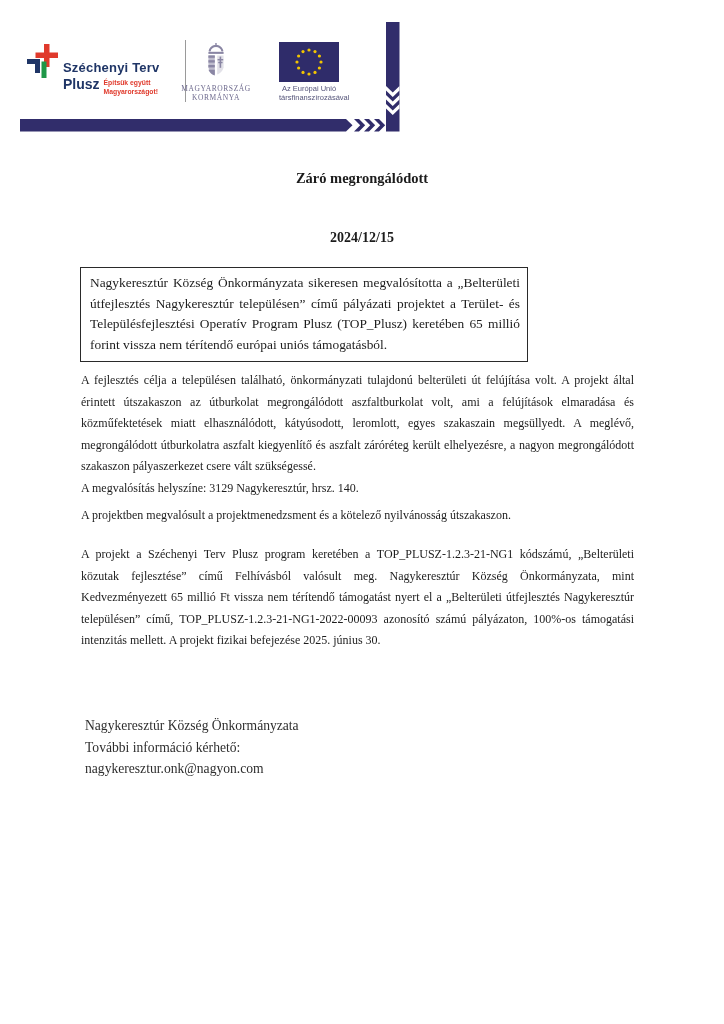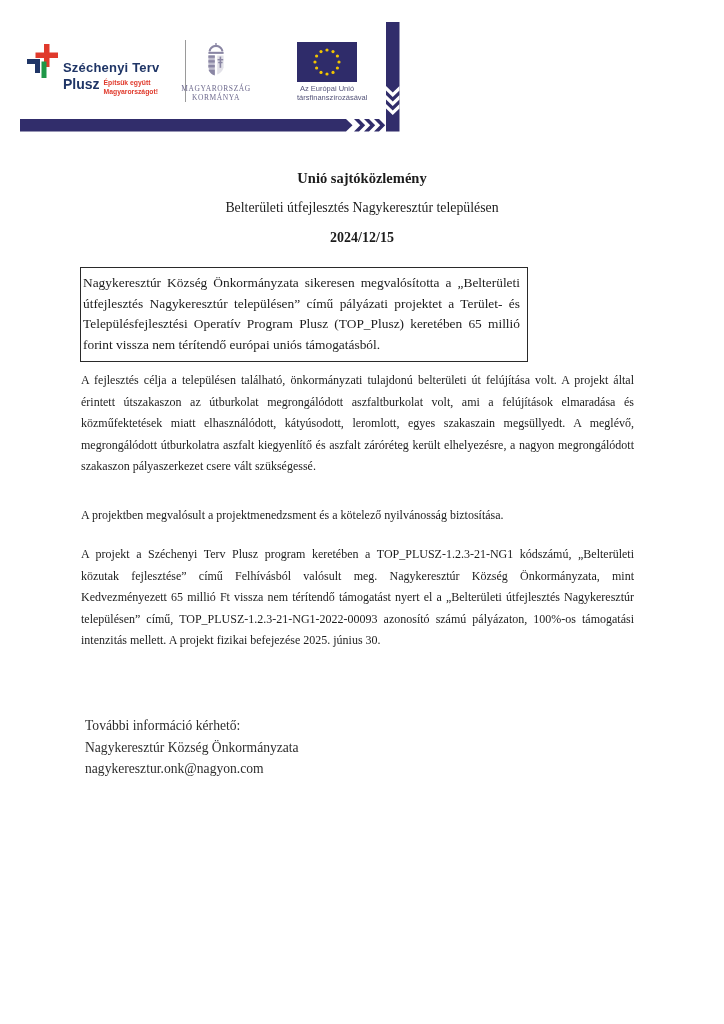--- a/index.html
+++ b/index.html
@@ -19,35 +19,35 @@
   .stp-name2 { font-size:14px; font-weight:bold; color:#1f3566; margin-right:4px; }
   .stp-tagline { font-size:6.8px; line-height:8.5px; font-weight:bold; color:#e03a2c; padding-top:3px; }
 
   .logo-divider { position:absolute; left:185px; top:40px; width:1px; height:62px; background:#9a9a9a; }
 
   .gov-logo { position:absolute; left:178px; top:40px; width:76px; height:64px; text-align:center; }
   .gov-arms { display:block; margin:0 auto; width:24px; height:42px; }
   .gov-text { margin-top:2px; font-size:7.5px; line-height:9px; letter-spacing:.6px;
               color:#6e6a8e; font-family:"Liberation Serif", serif; }
 
-  .eu-logo { position:absolute; left:297px; top:42px; width:60px; height:62px; text-align:center; }
+  .eu-logo { position:absolute; left:279px; top:42px; width:60px; height:62px; text-align:center; }
   .eu-flag { display:block; width:60px; height:40px; }
   .eu-text { margin-top:2px; font-size:7.5px; line-height:9px; color:#55557a;
              font-family:"Liberation Sans", sans-serif; white-space:nowrap; }
 
   
   .title    { position:absolute; left:0; top:170px; width:724px; text-align:center;
               font-size:14.5px; font-weight:bold; }
   .subtitle { position:absolute; left:0; top:200px; width:724px; text-align:center; font-size:13.8px; }
   .date     { position:absolute; left:0; top:230px; width:724px; text-align:center;
               font-size:14px; font-weight:bold; }
 
   
   .lead-box { position:absolute; left:80px; top:267px; width:448px;
-              border:1px solid #2a2a2a; padding:5px 7px 6px 2px; }
+              border:1px solid #2a2a2a; padding:5px 7px 6px 9px; }
   .lead-box p { font-size:13.4px; line-height:20.6px; text-align:justify; }
 
   
   .bodytext { position:absolute; left:81px; width:553px; font-size:12px; line-height:21.6px; }
   .p1 { top:370px; }
   .p2 { top:505px; }
   .p3 { top:544px; }
   .just { text-align:justify; }
 
   
@@ -138,35 +138,35 @@
             <circle cx="24" cy="9.6" r="1.6"></circle>
         </g>
       </svg>
       <div class="eu-text">
         <div>Az Európai Unió</div>
         <div>társfinanszírozásával</div>
       </div>
     </div>
   </div>
 
-  <div class="title">Unió sajtóközlemény</div>
-  <div class="subtitle">Belterületi útfejlesztés Nagykeresztúr településen</div>
+  <div class="title">Záró megrongálódott</div>
   <div class="date">2024/12/15</div>
 
   <div class="lead-box">
     <p>Nagykeresztúr Község Önkormányzata sikeresen megvalósította a „Belterületi útfejlesztés Nagykeresztúr településen” című pályázati projektet a Terület- és Településfejlesztési Operatív Program Plusz (TOP_Plusz) keretében 65 millió forint vissza nem térítendő európai uniós támogatásból.</p>
   </div>
 
   <div class="bodytext p1">
     <div class="just">A fejlesztés célja a településen található, önkormányzati tulajdonú belterületi út felújítása volt. A projekt által érintett útszakaszon az útburkolat megrongálódott aszfaltburkolat volt, ami a felújítások elmaradása és közműfektetések miatt elhasználódott, kátyúsodott, leromlott, egyes szakaszain megsüllyedt. A meglévő, megrongálódott útburkolatra aszfalt kiegyenlítő és aszfalt záróréteg került elhelyezésre, a nagyon megrongálódott szakaszon pályaszerkezet csere vált szükségessé.</div>
+    <div>A megvalósítás helyszíne: 3129 Nagykeresztúr, hrsz. 140.</div>
   </div>
 
-  <div class="bodytext p2">A projektben megvalósult a projektmenedzsment és a kötelező nyilvánosság biztosítása.</div>
+  <div class="bodytext p2">A projektben megvalósult a projektmenedzsment és a kötelező nyilvánosság útszakaszon.</div>
 
   <div class="bodytext p3 just">A projekt a Széchenyi Terv Plusz program keretében a TOP_PLUSZ-1.2.3-21-NG1 kódszámú, „Belterületi közutak fejlesztése” című Felhívásból valósult meg. Nagykeresztúr Község Önkormányzata, mint Kedvezményezett 65 millió Ft vissza nem térítendő támogatást nyert el a „Belterületi útfejlesztés Nagykeresztúr településen” című, TOP_PLUSZ-1.2.3-21-NG1-2022-00093 azonosító számú pályázaton, 100%-os támogatási intenzitás mellett. A projekt fizikai befejezése 2025. június 30.</div>
 
   <div class="contact">
+    <div>Nagykeresztúr Község Önkormányzata</div>
     <div>További információ kérhető:</div>
-    <div>Nagykeresztúr Község Önkormányzata</div>
     <div>nagykeresztur.onk@nagyon.com</div>
   </div>
 
 </div>
 
 </body></html>

